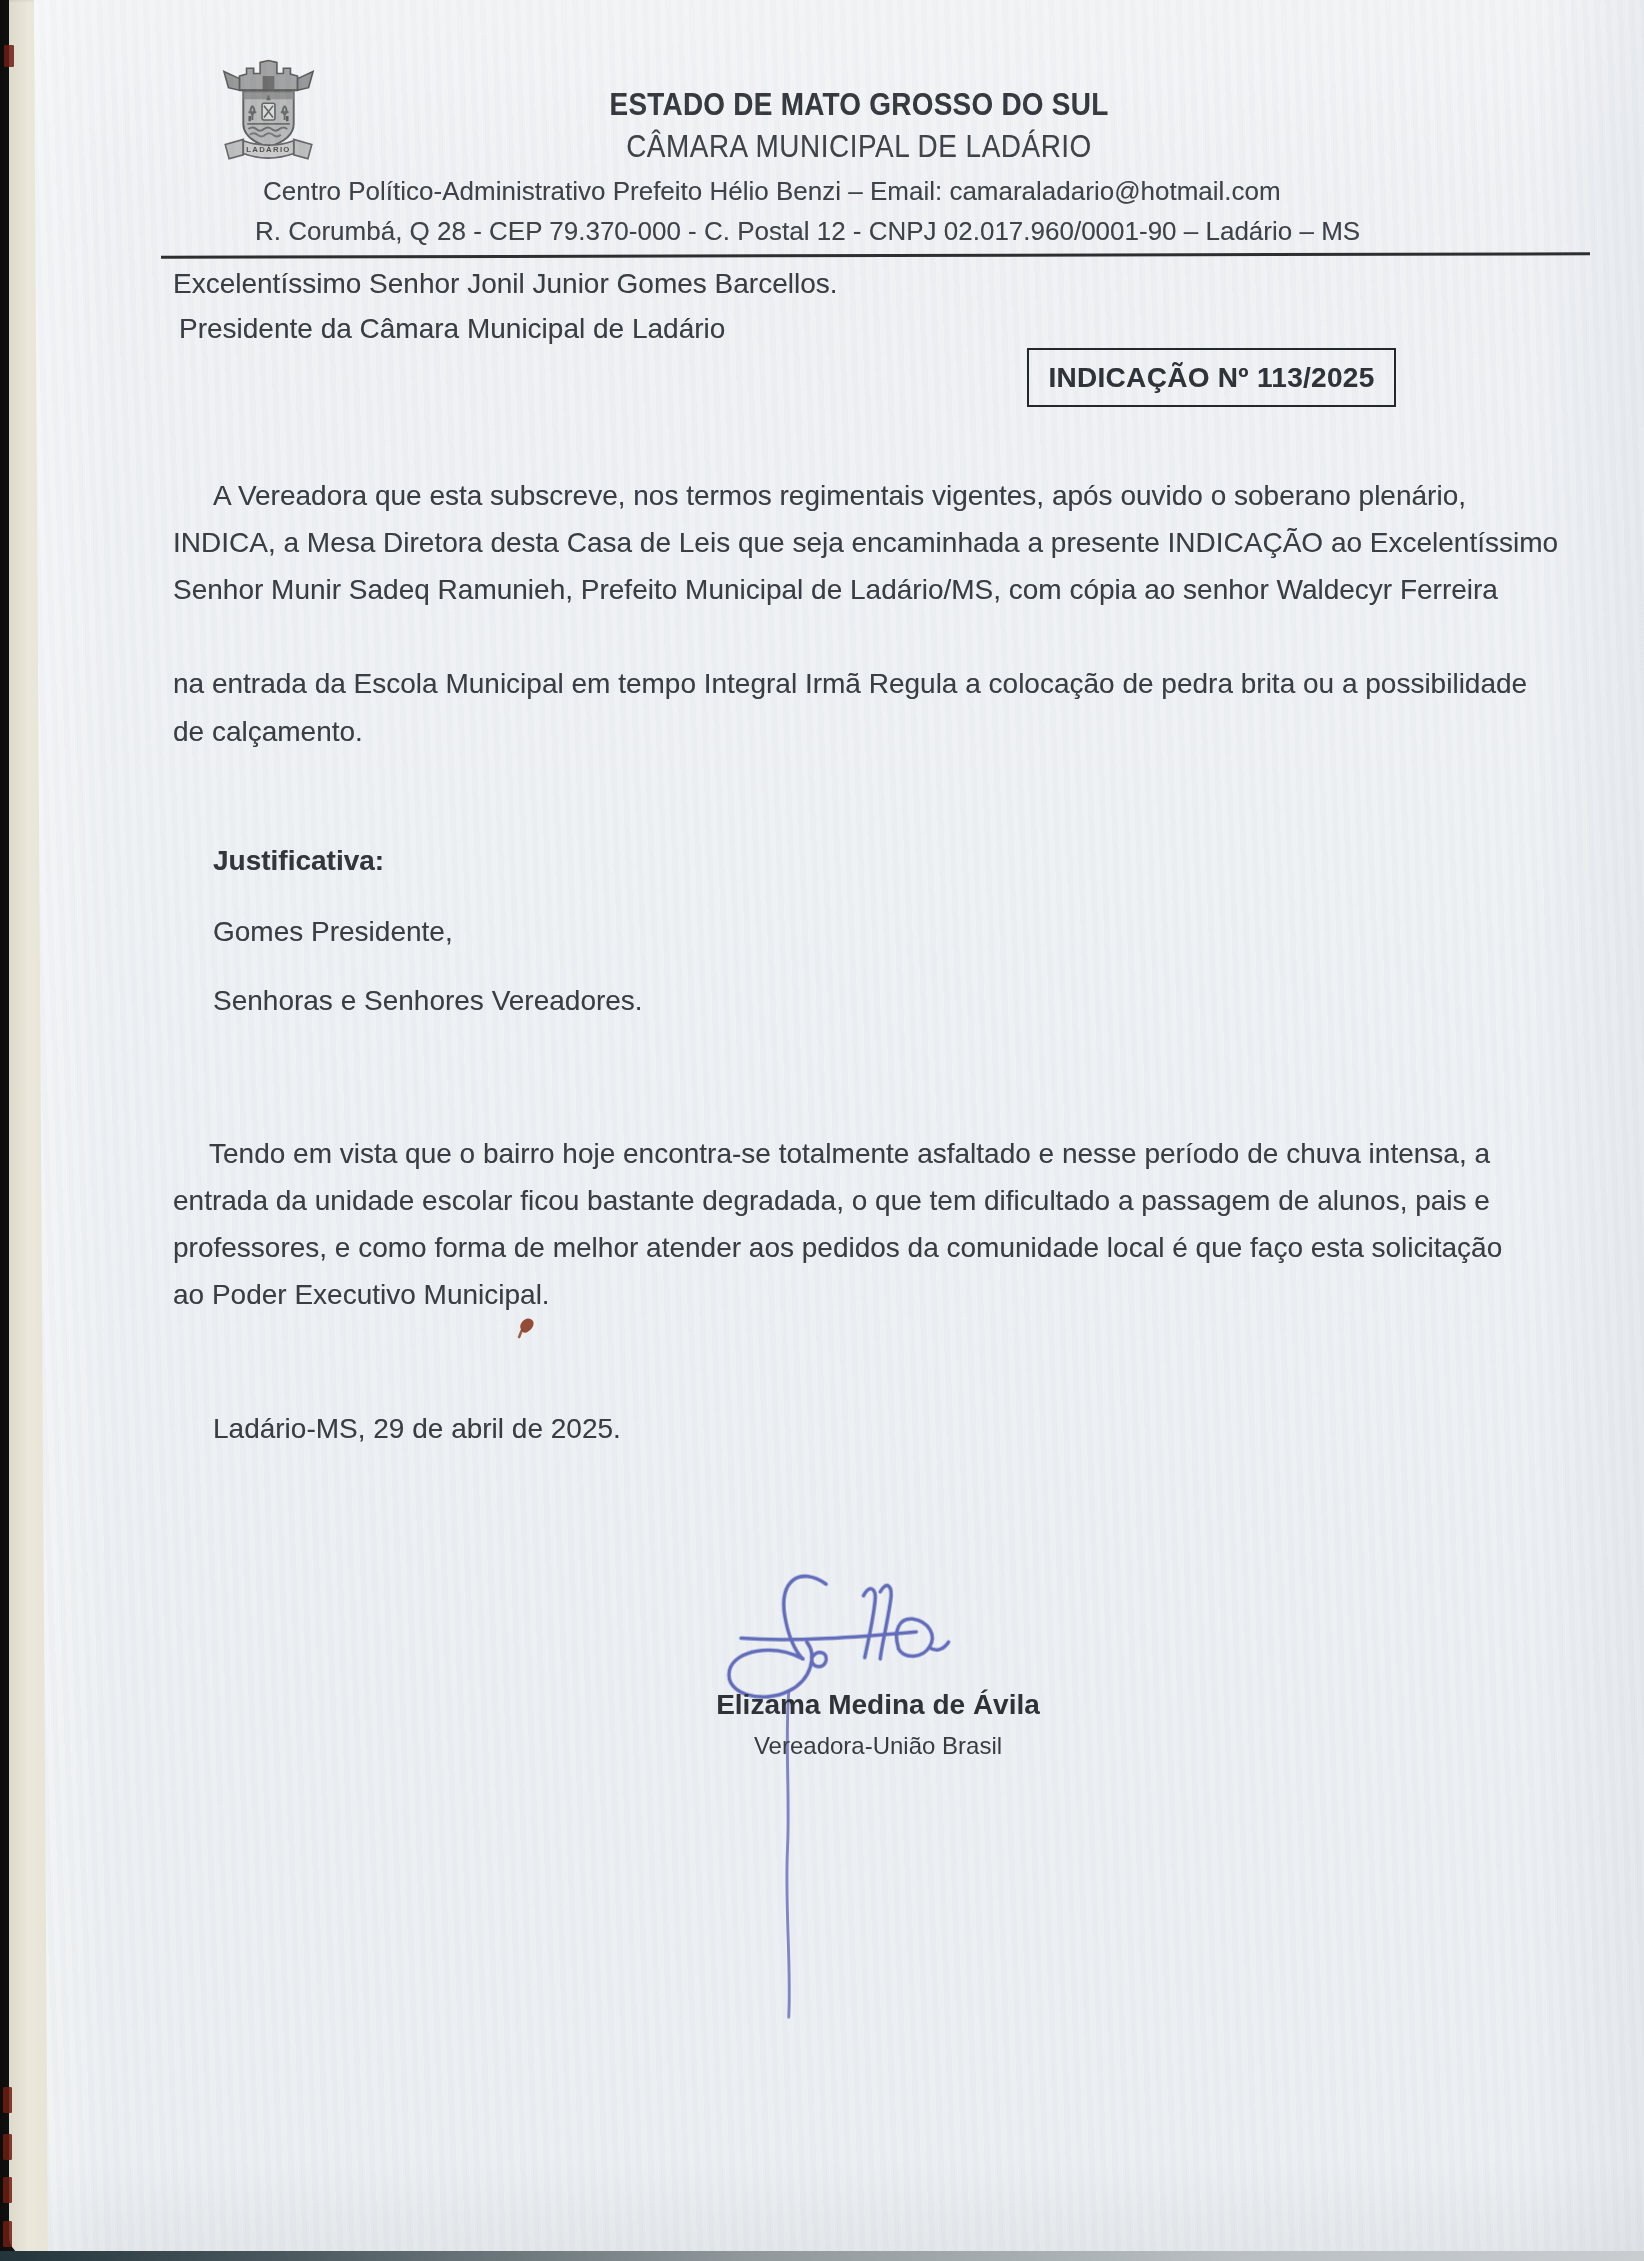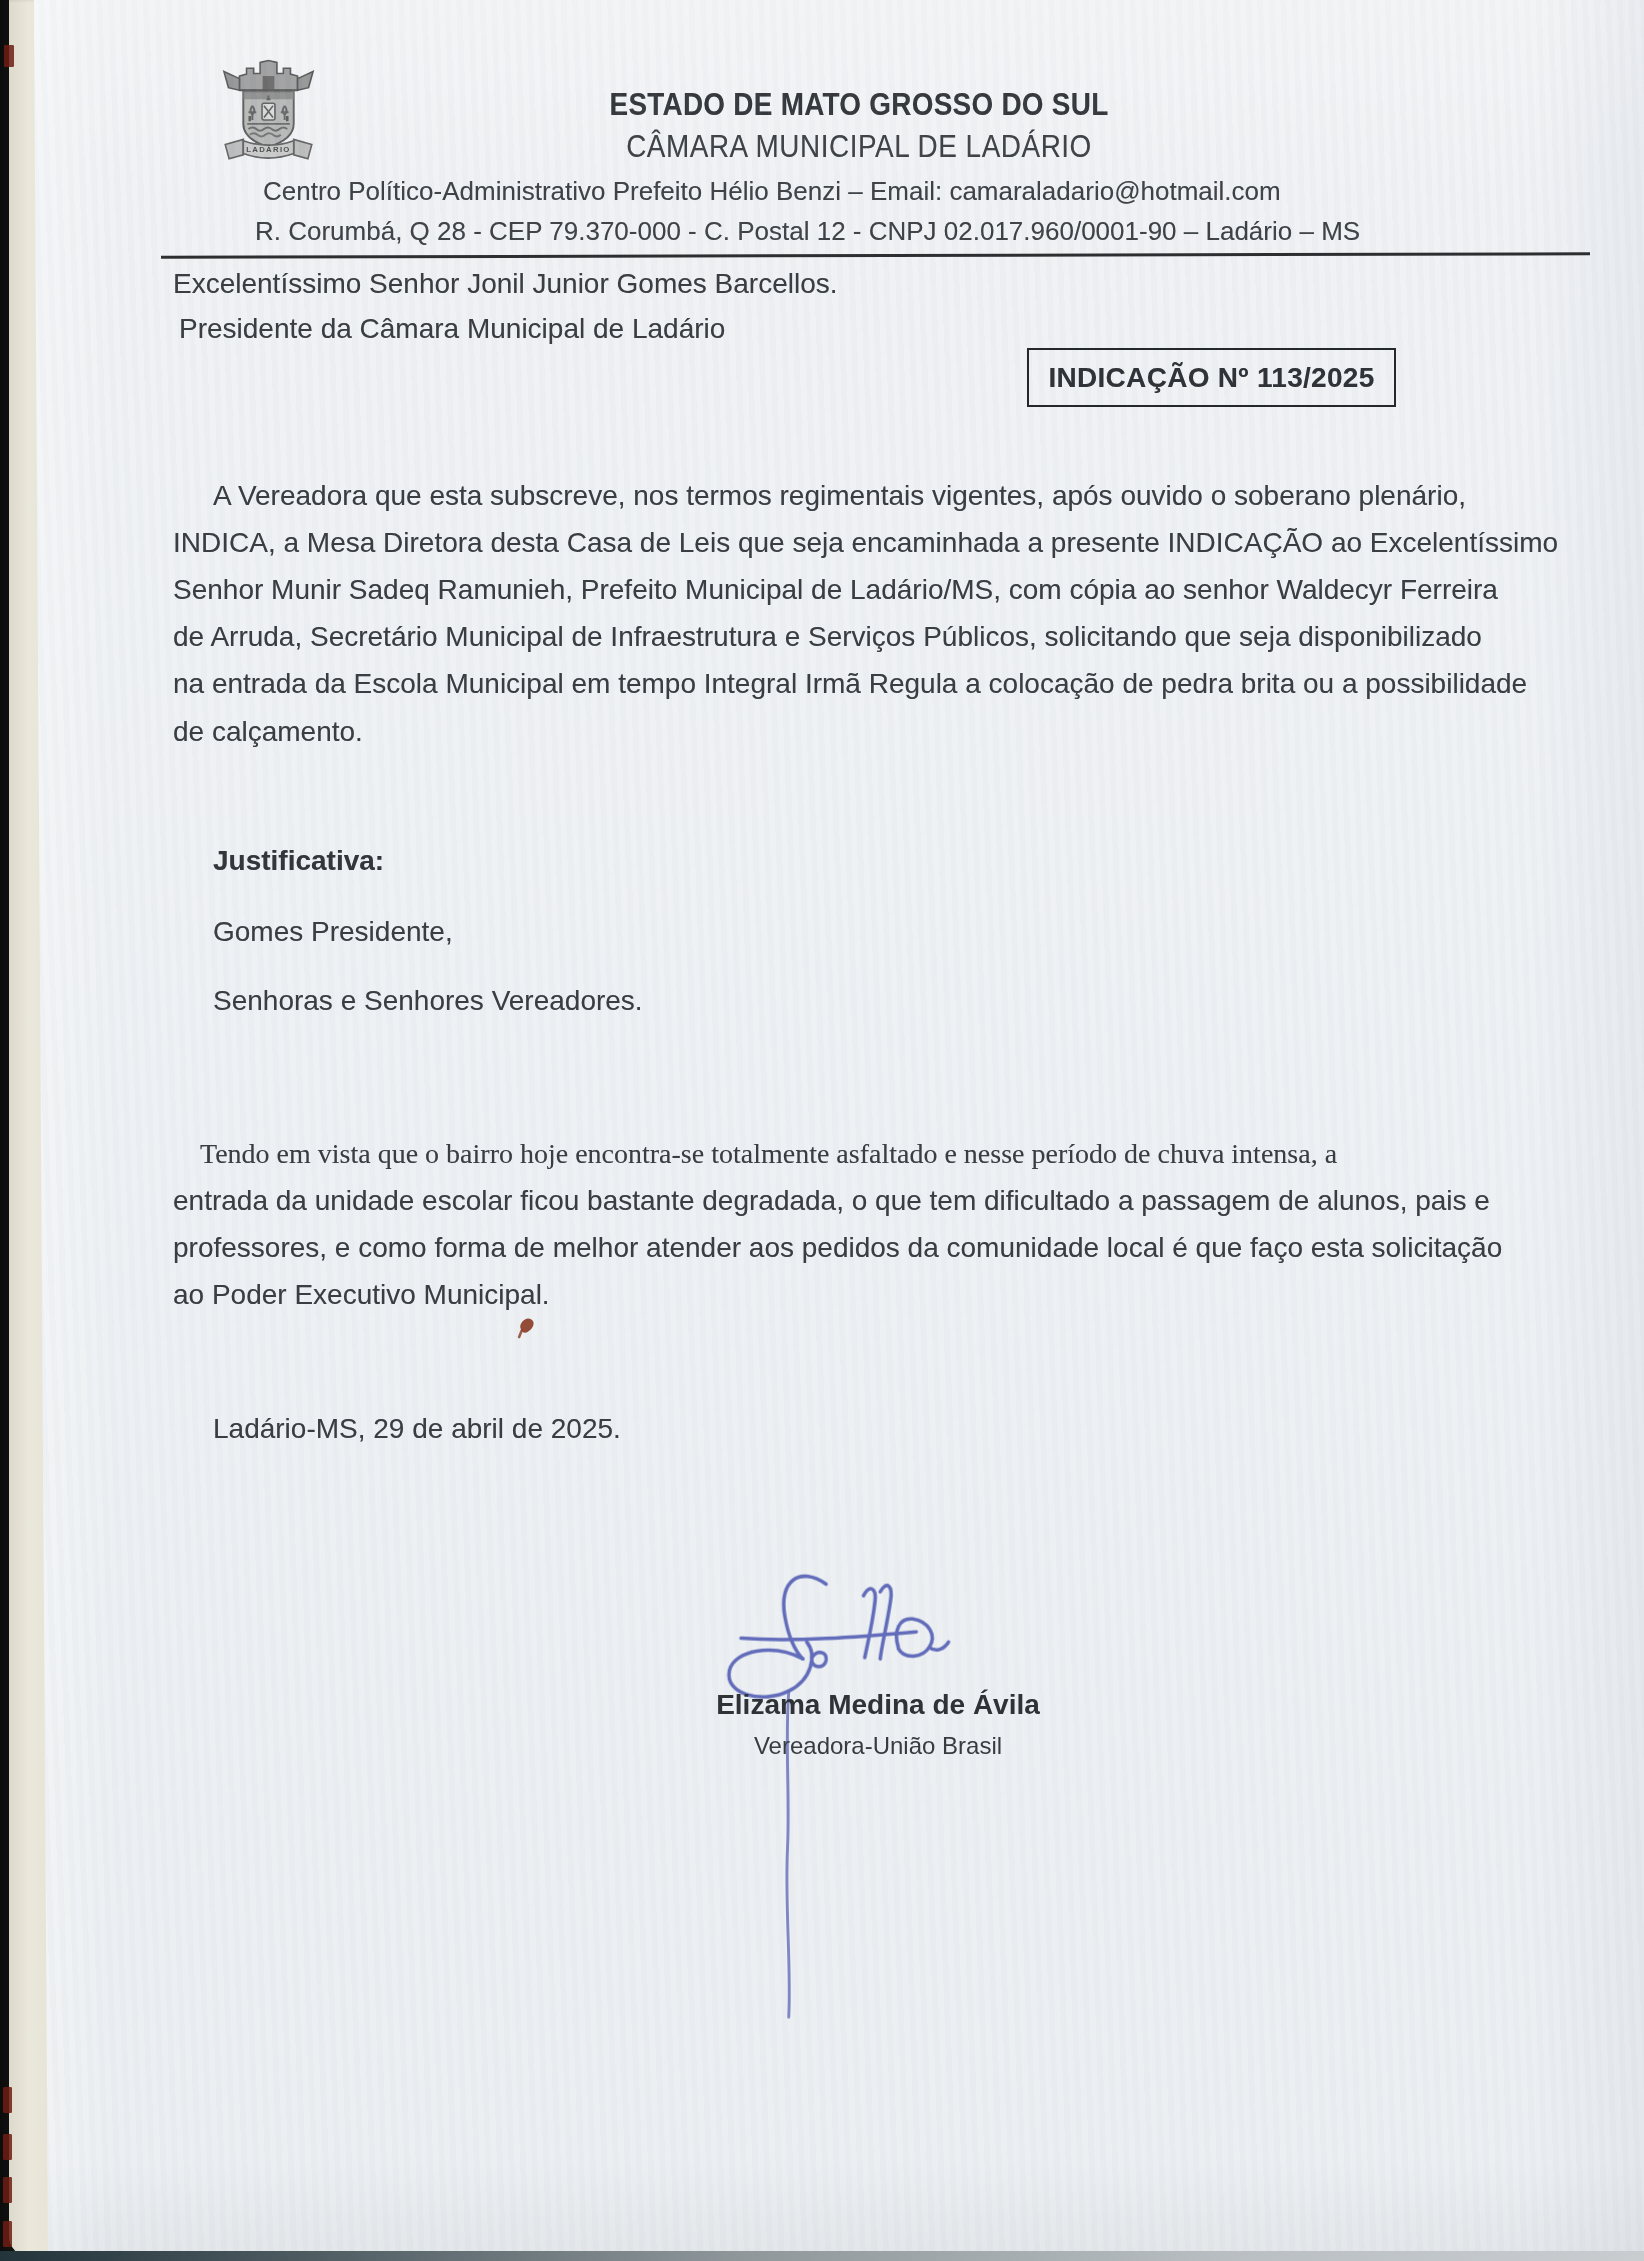--- a/index.html
+++ b/index.html
@@ -133,29 +133,28 @@
   <div class="rule"></div>
 
   <div class="abs txt" style="left:173px;top:266px;line-height:36px;">Excelentíssimo Senhor Jonil Junior Gomes Barcellos.</div>
   <div class="abs txt" style="left:179px;top:311px;line-height:36px;">Presidente da Câmara Municipal de Ladário</div>
 
   <div class="doc-box">INDICAÇÃO Nº 113/2025</div>
 
   <div class="abs txt fit" style="left: 173px; top: 472px; width: 1361px; padding-left: 40px; word-spacing: 0px;">A Vereadora que esta subscreve, nos termos regimentais vigentes, após ouvido o soberano plenário,</div>
   <div class="abs txt fit" style="left: 173px; top: 519px; width: 1401px; word-spacing: 0px;">INDICA, a Mesa Diretora desta Casa de Leis que seja encaminhada a presente INDICAÇÃO ao Excelentíssimo</div>
   <div class="abs txt fit" style="left: 173px; top: 566px; width: 1401px; word-spacing: 0px;">Senhor Munir Sadeq Ramunieh, Prefeito Municipal de Ladário/MS, com cópia ao senhor Waldecyr Ferreira</div>
-  <div class="abs txt fit" style="left: 173px; top: 613px; width: 1401px; word-spacing: 0px;">de Arruda, Secretário Municipal de Infraestrutura e Serviços Públicos, solicitando que seja disponibilizado</div>
   <div class="abs txt fit" style="left: 173px; top: 660px; width: 1401px; word-spacing: 0px;">na entrada da Escola Municipal em tempo Integral Irmã Regula a colocação de pedra brita ou a possibilidade</div>
   <div class="abs txt" style="left:173px;top:708px;">de calçamento.</div>
 
   <div class="abs txt salut bold" style="left:213px;top:842px;">Justificativa:</div>
   <div class="abs txt salut" style="left:213px;top:913px;">Gomes Presidente,</div>
   <div class="abs txt salut" style="left:213px;top:982px;">Senhoras e Senhores Vereadores.</div>
 
-  <div class="abs txt fit" style="left: 160px; top: 1130px; width: 1361px; padding-left: 40px; word-spacing: 0px; font-family: Liberation Serif, serif;">Tendo em vista que o bairro hoje encontra-se totalmente asfaltado e nesse período de chuva intensa, a</div>
+  <div class="abs txt fit" style="left: 169px; top: 1130px; width: 1361px; padding-left: 40px; word-spacing: 0px;">Tendo em vista que o bairro hoje encontra-se totalmente asfaltado e nesse período de chuva intensa, a</div>
   <div class="abs txt fit" style="left: 173px; top: 1177px; width: 1401px; word-spacing: 0px;">entrada da unidade escolar ficou bastante degradada, o que tem dificultado a passagem de alunos, pais e</div>
   <div class="abs txt fit" style="left: 173px; top: 1224px; width: 1401px; word-spacing: 0px;">professores, e como forma de melhor atender aos pedidos da comunidade local é que faço esta solicitação</div>
   <div class="abs txt" style="left:173px;top:1271px;">ao Poder Executivo Municipal.</div>
 
   <svg class="abs" style="left:514px;top:1311px;" width="27" height="34" viewBox="0 0 42 52">
     <path d="M10 26 C 8 18, 18 8, 26 12 C 34 16, 30 26, 24 30 C 18 36, 12 34, 10 26 Z" fill="#8a3a22" opacity="0.9"></path>
     <path d="M12 30 L8 40" stroke="#8a3a22" stroke-width="4" stroke-linecap="round" opacity="0.8"></path>
   </svg>
 
   <div class="abs txt" style="left:213px;top:1405px;">Ladário-MS, 29 de abril de 2025.</div>

